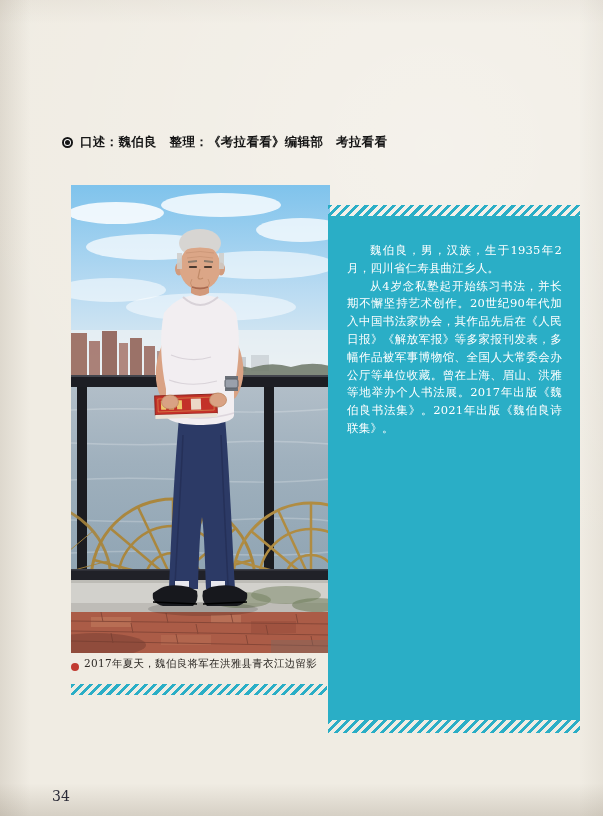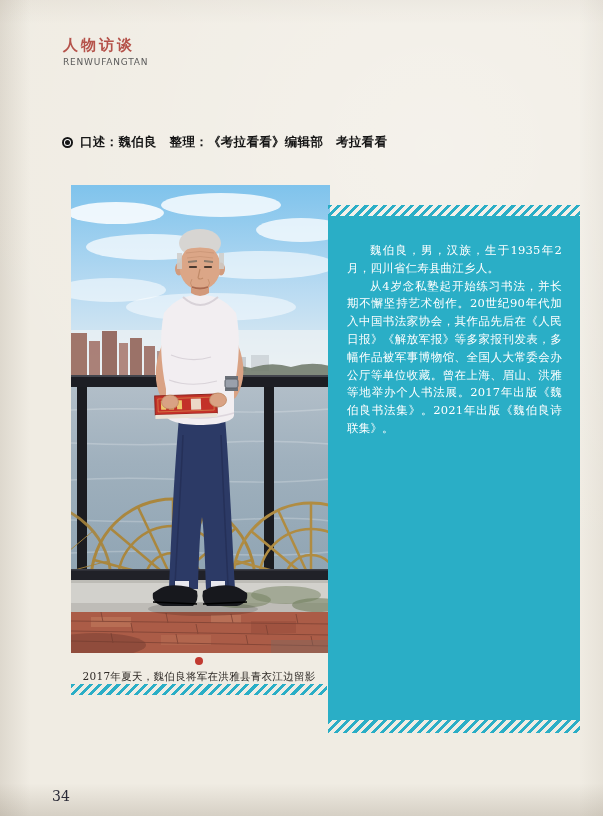--- a/index.html
+++ b/index.html
@@ -25,21 +25,21 @@
   .byline { position:absolute; left:62px; top:134px; display:flex; align-items:center; gap:7px; }
   .bullseye { width:11px; height:11px; border:2px solid #151515; border-radius:50%;
     display:flex; align-items:center; justify-content:center; background:#fff; }
   .bullseye span { width:5px; height:5px; background:#151515; border-radius:50%; display:block; }
   .byline-text { font-size:12.5px; font-weight:700; color:#161616; letter-spacing:.3px; }
 
   .photo { position:absolute; left:71px; top:185px; width:259px; height:468px; }
   .photo svg { display:block; width:259px; height:468px; }
 
   .caption { position:absolute; left:71px; top:657px; width:256px;
-    display:flex; align-items:center; gap:5px;flex-direction:column; }
+    display:flex; align-items:flex-end; gap:5px; }
   .caption-dot { width:8px; height:8px; border-radius:50%; background:#c13a30; flex:0 0 auto; }
   .caption-text { font-size:10.5px; color:#2e2a26; letter-spacing:.3px;
     font-family:"DejaVu Serif", serif; }
 
   .stripe { background:repeating-linear-gradient(135deg,#2aaec6 0 3px, rgba(0,0,0,0) 3px 6.5px); }
   .stripe-left { position:absolute; left:71px; top:684px; width:256px; height:11px; }
 
   .profile-box { position:absolute; left:328px; top:205px; width:252px; }
   .profile-stripe-top { height:11px; }
   .profile-body { background:#2aaec6; height:504px; padding:26px 18px 10px 19px; overflow:hidden; }
@@ -50,24 +50,20 @@
   .profile-stripe-bottom { height:13px; }
 
   .page-number { position:absolute; left:52px; top:788px; font-size:14px; color:#2b2b38;
     font-family:"DejaVu Serif", serif; }
 </style>
 </head>
 <body>
 
 <div class="page">
 
-  <div class="section-head">
-    <div class="section-label">人物访谈</div>
-    <div class="section-pinyin">RENWUFANGTAN</div>
-  </div>
 
 
   <div class="byline">
     <div class="bullseye">
         <span></span>
       </div>
     <div class="byline-text">口述：魏伯良　整理：《考拉看看》编辑部　考拉看看</div>
   </div>
 
   <div class="photo">

